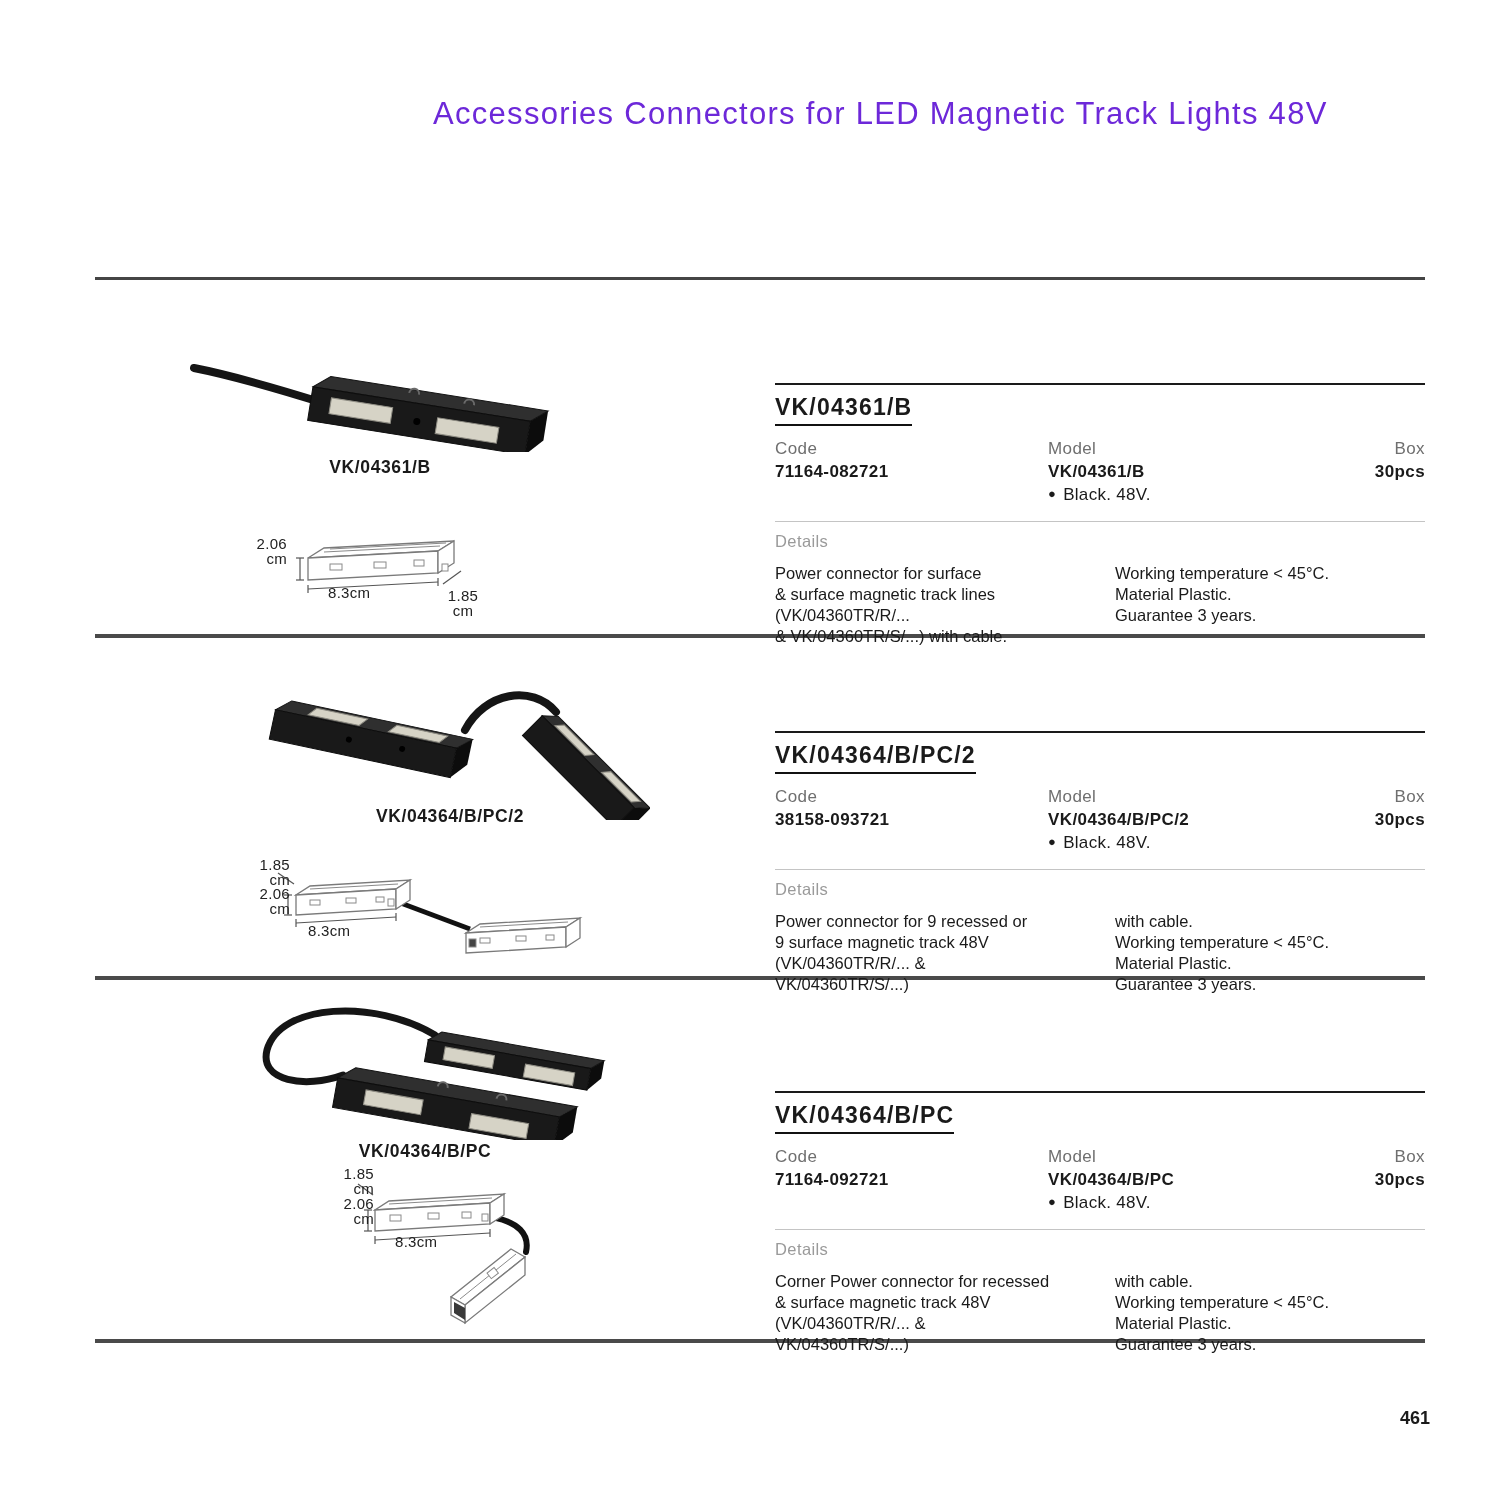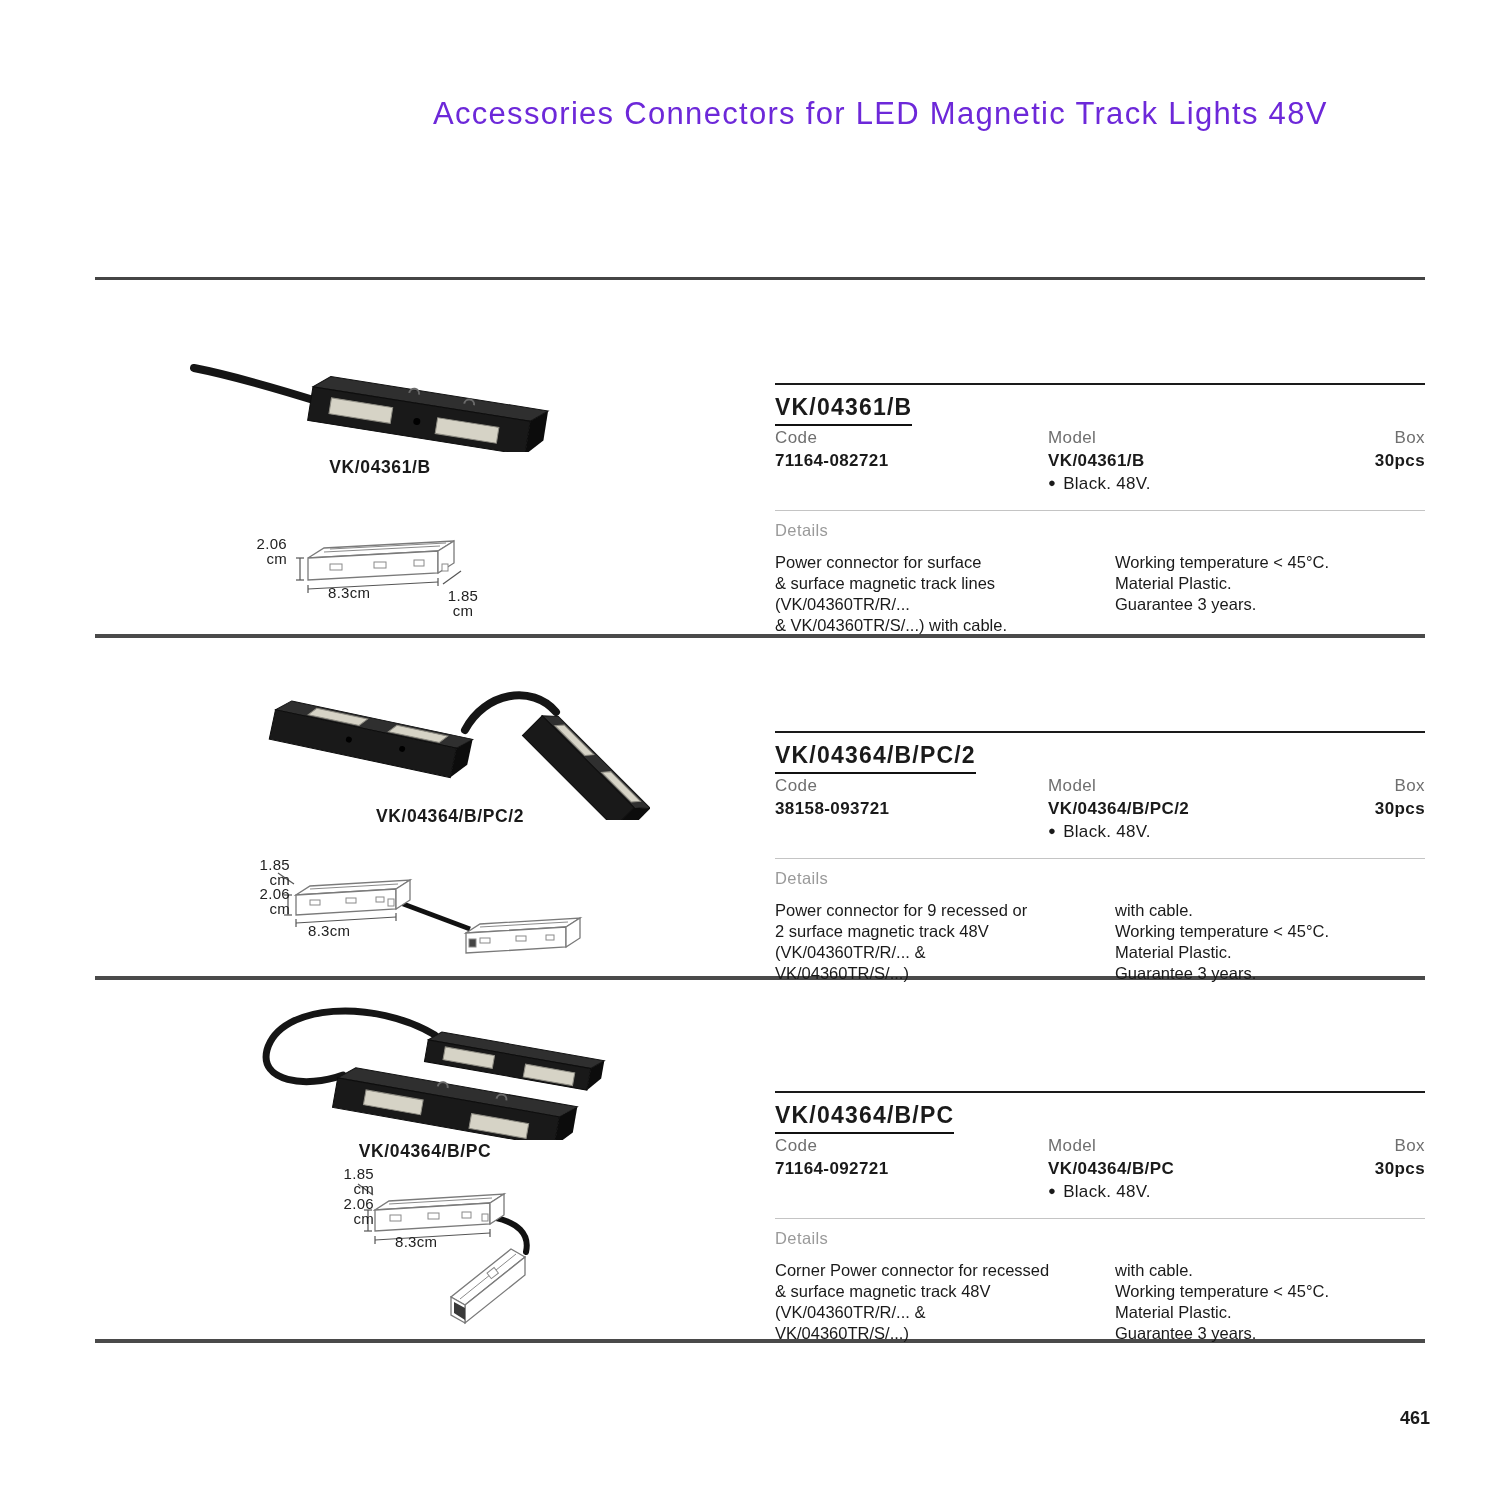--- a/index.html
+++ b/index.html
@@ -10,21 +10,21 @@
               color:#6d28d9;white-space:nowrap;}
 
   .divider{position:absolute;left:95px;width:1330px;height:3px;background:#454545;}
   .divider.thick{height:4px;background:#4a4a4a;}
 
   
   .info{position:absolute;left:775px;width:650px;}
   .rule-dark{border-top:2px solid #1a1a1a;}
   .prod-title{display:inline-block;margin-top:9px;font-size:23px;font-weight:bold;
               letter-spacing:1.2px;border-bottom:2px solid #111;padding-bottom:3px;}
-  .cols{display:flex;margin-top:2px;font-size:17px;justify-content:space-between;}
+  .cols{display:flex;margin-top:13px;font-size:17px;justify-content:space-between;}
   .col-code{width:273px;}
   .col-model{flex:1;}
   .col-box{width:95px;text-align:right;}
   .lbl{color:#6f6f6f;letter-spacing:0.4px;}
   .val{font-weight:bold;margin-top:3px;letter-spacing:0.4px;}
   .variant{margin-top:3px;letter-spacing:0.3px;}
   .bullet{font-size:13px;margin-right:7px;vertical-align:2px;}
   .bold{font-weight:normal;}
   .variant .bold{margin-right:5px;}
   .rule-light{border-top:1px solid #c4c4c4;margin-top:16px;}
@@ -229,21 +229,21 @@
       <div class="col-box">
         <div class="lbl">Box</div>
         <div class="val">30pcs</div>
       </div>
     </div>
     <div class="rule-light"></div>
     <div class="details-lbl">Details</div>
     <div class="details-cols">
       <div class="d-left">
         <div><span></span><span class="bold">Power connector for 9 recessed or</span></div>
-        <div><span></span><span class="bold">2 surface magnetic track 48V</span></div>
+        <div><span></span><span class="bold">9 surface magnetic track 48V</span></div>
         <div><span>(VK/04360TR/R/... &amp;</span><span class="bold"></span></div>
         <div><span>VK/04360TR/S/...)</span><span class="bold"></span></div>
       </div>
       <div class="d-right">
         <div><span></span><span class="bold">with cable.</span></div>
         <div><span>Working temperature </span><span class="bold">&lt; 45°C.</span></div>
         <div><span>Material </span><span class="bold">Plastic.</span></div>
         <div><span>Guarantee </span><span class="bold">3 years.</span></div>
       </div>
     </div>

